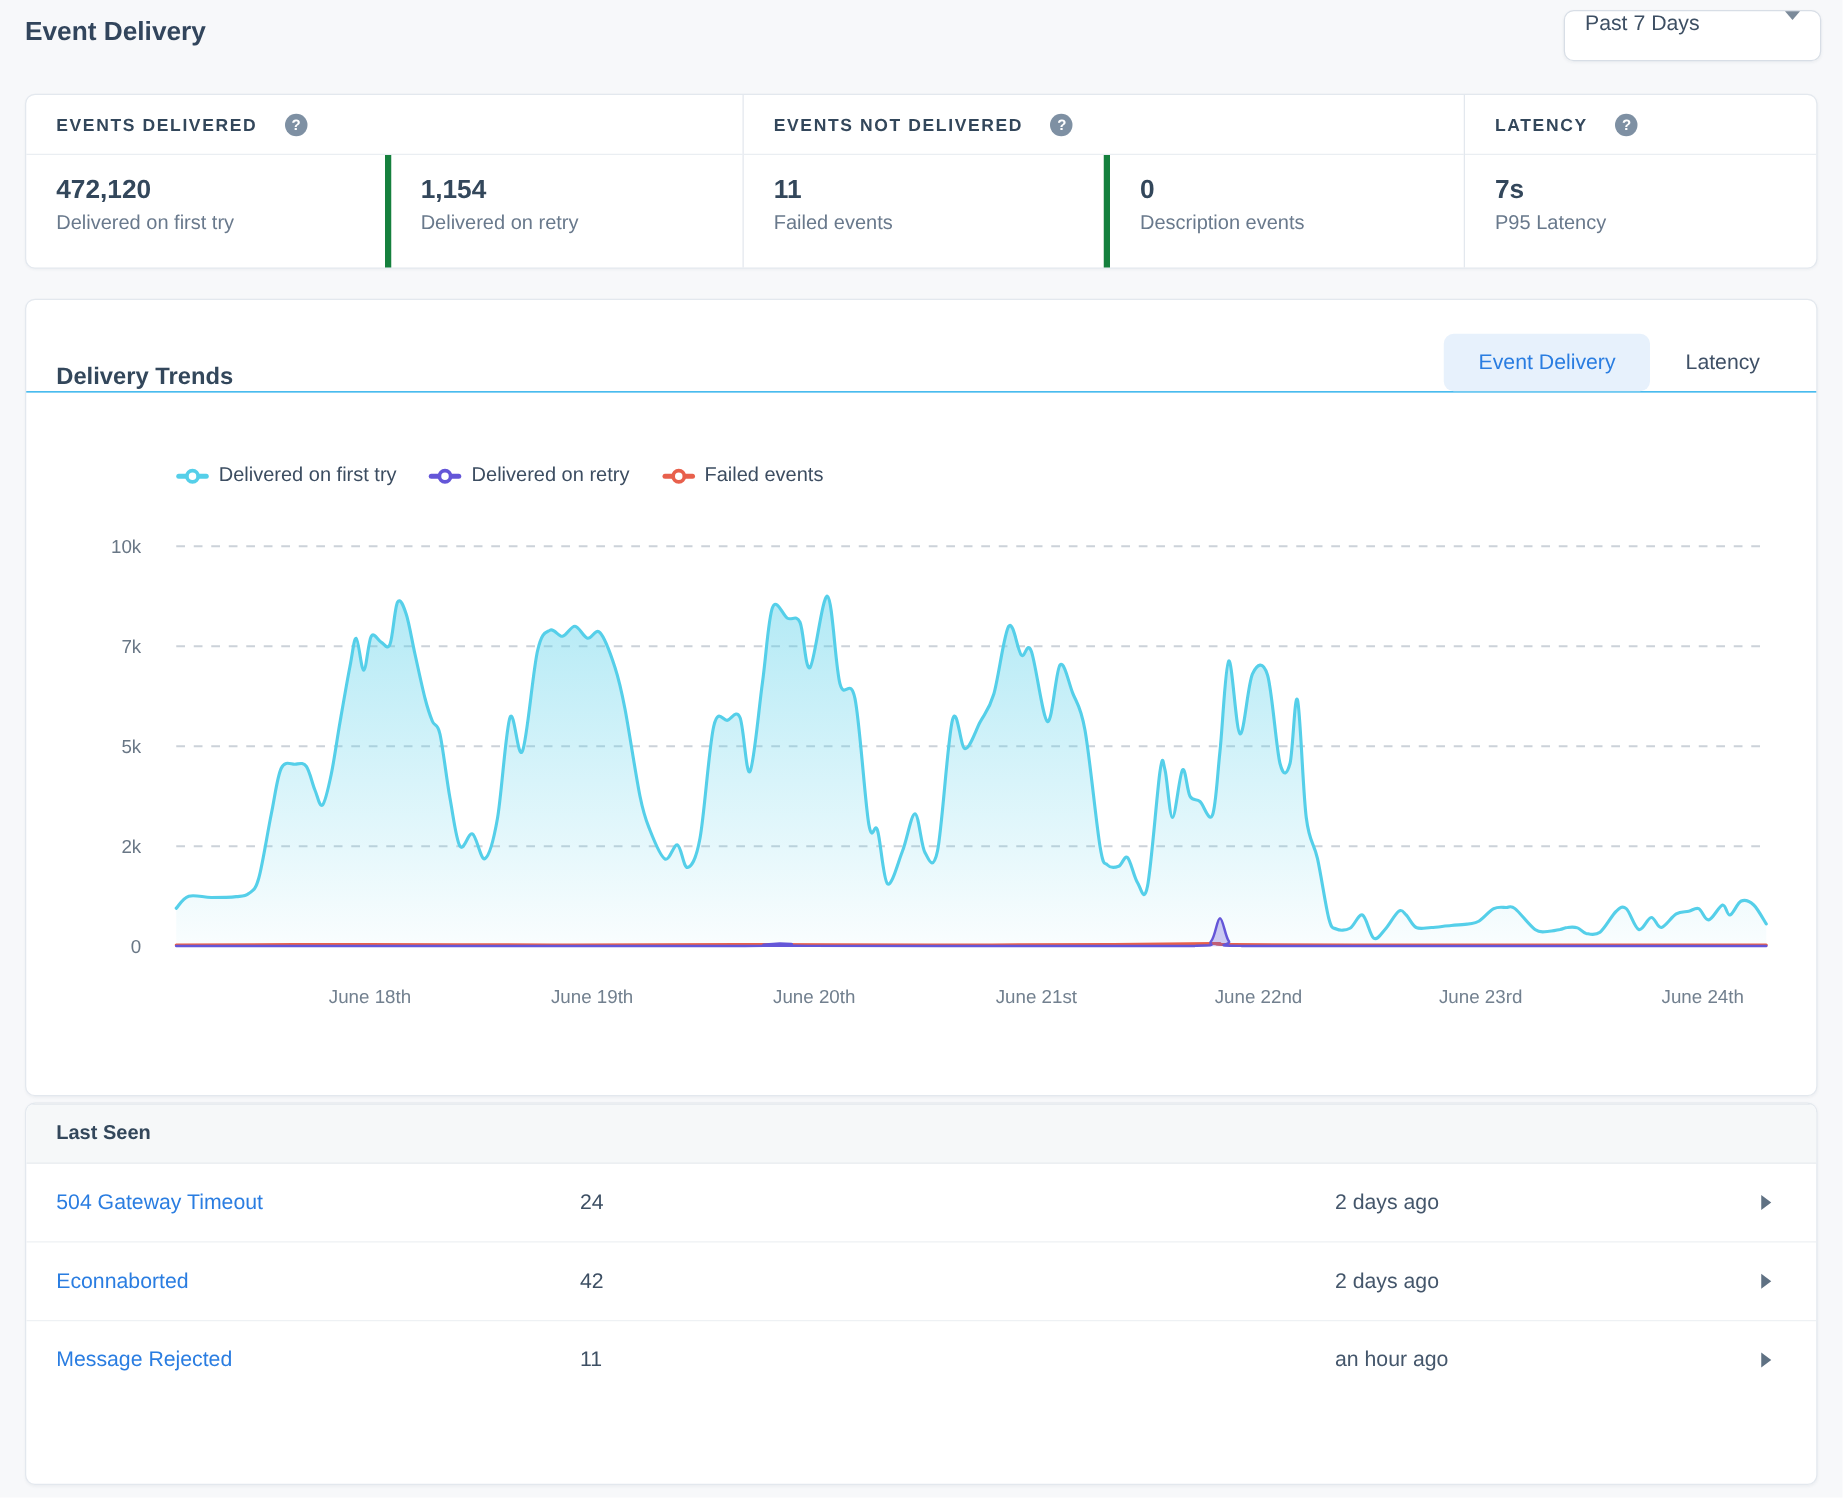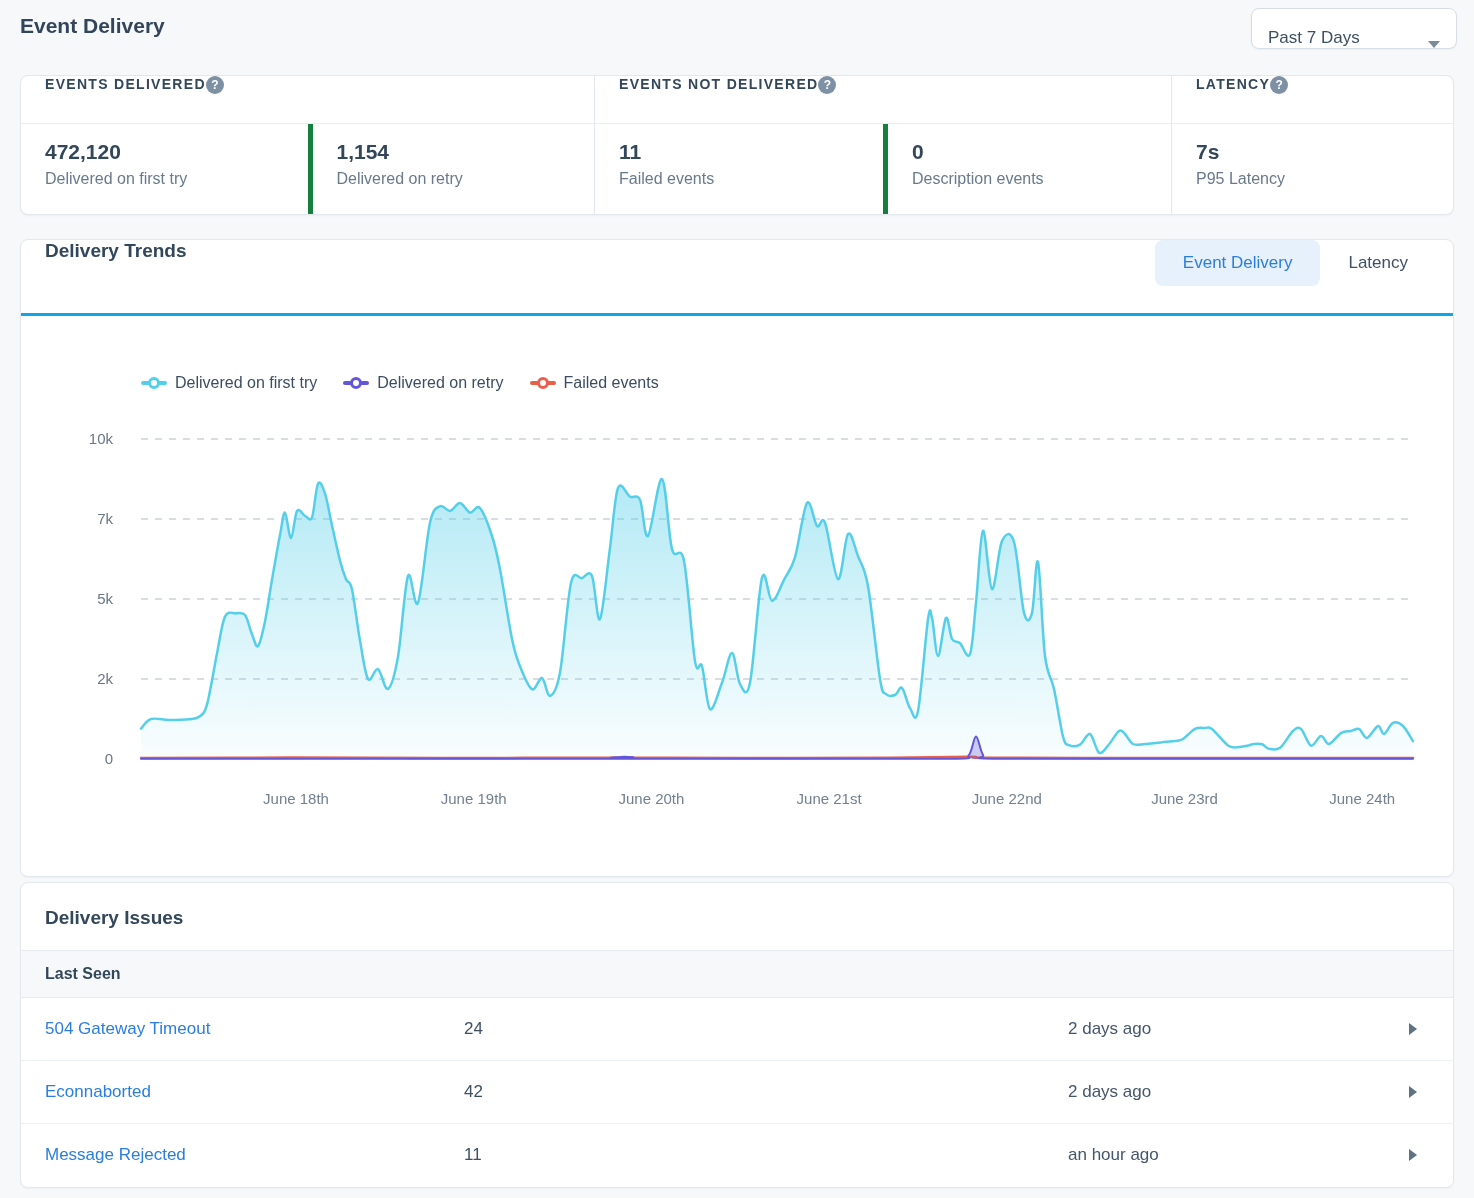--- a/index.html
+++ b/index.html
@@ -3,44 +3,44 @@
 <meta charset="utf-8">
 <style>
   html,body{margin:0;padding:0}
   body{width:1474px;height:1198px;background:#f7f8fa;font-family:"Liberation Sans",sans-serif;color:#33475b;overflow:hidden}
   .page{position:relative;width:1474px;height:1198px}
 
   
   .topbar{display:flex;justify-content:space-between;align-items:flex-start;padding:8px 17px 0 20px;height:49px}
   .page-title{font-size:21px;font-weight:bold;color:#32455c;margin:6px 0 0}
   .range-select{width:206px;height:41px;box-sizing:border-box;background:#fff;border:1px solid #d8dee6;border-radius:8px;
-    display:flex;align-items:flex-end;justify-content:space-between;padding:0 16px;font-size:17px;color:#3d4f63;
+    display:flex;align-items:flex-start;justify-content:space-between;padding:0 16px;font-size:17px;color:#3d4f63;
     box-shadow:0 1px 2px rgba(50,70,90,.05);cursor:pointer}
   .caret-down{width:0;height:0;border-left:6px solid transparent;border-right:6px solid transparent;border-top:7px solid #7b8a9a}
 
   
   .card{background:#fff;border:1px solid #e3e8ee;border-radius:8px;box-shadow:0 1px 2px rgba(50,70,90,.05)}
 
   
   .stats-card{margin:18px 20px 0;display:grid;grid-template-columns:573px 577px 283px}
   .stat-group + .stat-group{border-left:1px solid #e3e8ee}
-  .stat-group-header{height:47px;display:flex;align-items:flex-start;gap:0;padding:0 24px;border-bottom:1px solid #eaeef2}
+  .stat-group-header{height:47px;display:flex;align-items:center;gap:22px;padding:0 24px;border-bottom:1px solid #eaeef2}
   .stat-group-label{font-size:14px;font-weight:bold;letter-spacing:1.3px;color:#33475b}
   .help-icon{width:18px;height:18px;border-radius:50%;background:#7e90a3;color:#fff;font-size:12px;font-weight:bold;
     display:flex;align-items:center;justify-content:center;cursor:pointer;flex:0 0 auto}
   .stat-group-body{display:grid;height:90px}
   .cols2{grid-template-columns:1fr 1fr}
   .metric{padding:16px 24px 0}
   .metric + .metric{border-left:5px solid #15803d}
   .metric-value{font-size:21px;font-weight:bold;color:#33475b}
   .metric-label{font-size:16px;color:#69798c;margin-top:6px}
 
   
   .trends-card{margin:24px 20px 0;height:638px;box-sizing:border-box}
-  .trends-header{height:73px;display:flex;justify-content:space-between;align-items:flex-start;padding:0 17px 0 24px;border-bottom:3px solid #0ea5e9}
+  .trends-header{height:73px;display:flex;justify-content:space-between;align-items:flex-end;padding:0 17px 0 24px;border-bottom:1px solid #0ea5e9}
   .card-title{font-size:19px;font-weight:bold;color:#33475b}
   .tabs{display:flex;align-items:center}
   .tab{padding:13px 28px;font-size:17px;color:#3f5066;border-radius:8px;cursor:pointer}
   .tab.active{background:#e7f1fc;color:#2a7de1}
   .legend{display:flex;gap:26px;margin:57px 0 0 120px;align-items:center;height:19px}
   .legend-item{display:flex;align-items:center;gap:8px;font-size:16px;color:#3c4d61;cursor:pointer}
   .legend-marker{position:relative;width:26px;height:12px}
   .legend-marker .bar{position:absolute;left:0;right:0;top:4.5px;height:3.5px;border-radius:2px}
   .legend-marker .dot{position:absolute;left:7px;top:0.5px;width:6px;height:6px;border:3px solid;border-radius:50%;background:#fff}
   .chart-wrap{position:relative;height:400px;margin-top:31px}
@@ -177,21 +177,20 @@
           <path d="M120.0,305.6C121.7,304.0 125.3,297.4 130.0,296.0C134.7,294.6 141.7,296.9 148.0,297.0C154.3,297.0 163.0,296.9 168.0,296.3C173.0,295.8 175.0,296.2 178.0,293.8C181.0,291.3 183.0,292.2 186.0,281.6C189.0,271.0 193.0,245.1 196.0,230.4C199.0,215.7 200.8,200.3 204.0,193.6C207.2,186.9 211.7,190.7 215.0,190.4C218.3,190.1 221.3,188.5 224.0,192.0C226.7,195.5 228.8,206.0 231.0,211.2C233.2,216.4 234.8,225.2 237.0,223.0C239.2,220.9 241.7,209.4 244.0,198.4C246.3,187.4 248.5,171.2 251.0,156.8C253.5,142.4 256.8,123.2 259.0,112.0C261.2,100.8 262.2,89.1 264.0,89.6C265.8,90.1 268.0,115.5 270.0,115.2C272.0,114.9 273.7,91.7 276.0,88.0C278.3,84.3 281.5,91.7 284.0,92.8C286.5,93.9 288.8,99.7 291.0,94.4C293.2,89.1 294.8,64.8 297.0,60.8C299.2,56.8 301.7,63.5 304.0,70.4C306.3,77.3 308.5,91.2 311.0,102.4C313.5,113.6 316.7,128.6 319.0,137.6C321.3,146.6 323.0,151.4 325.0,156.2C327.0,161.0 328.7,156.2 331.0,166.4C333.3,176.6 336.3,202.7 339.0,217.6C341.7,232.5 344.0,251.3 347.0,256.0C350.0,260.7 353.7,244.4 357.0,246.1C360.3,247.7 363.7,268.0 367.0,265.9C370.3,263.8 373.7,252.4 377.0,233.6C380.3,214.8 383.7,161.9 387.0,153.0C390.3,144.0 393.3,188.7 397.0,179.8C400.7,171.0 405.3,115.9 409.0,99.8C412.7,83.7 415.7,85.2 419.0,83.2C422.3,81.2 425.7,88.5 429.0,88.0C432.3,87.5 435.7,79.7 439.0,80.0C442.3,80.3 445.7,88.7 449.0,89.6C452.3,90.5 455.3,81.2 459.0,85.1C462.7,89.0 467.7,102.8 471.0,113.0C474.3,123.1 475.7,129.1 479.0,146.2C482.3,163.4 487.7,199.8 491.0,216.0C494.3,232.2 495.7,234.8 499.0,243.2C502.3,251.6 507.3,264.3 511.0,266.2C514.7,268.2 518.0,253.9 521.0,255.0C524.0,256.2 526.0,273.9 529.0,273.0C532.0,272.1 535.5,268.4 539.0,249.6C542.5,230.8 546.3,175.7 550.0,160.0C553.7,144.3 557.5,156.4 561.0,155.2C564.5,154.0 568.0,146.1 571.0,153.0C574.0,159.8 576.0,200.9 579.0,196.2C582.0,191.5 586.0,146.7 589.0,124.8C592.0,102.9 593.7,73.5 597.0,65.0C600.3,56.4 605.3,71.6 609.0,73.6C612.7,75.6 616.0,70.2 619.0,76.8C622.0,83.4 623.3,116.4 627.0,113.0C630.7,109.5 637.0,53.8 641.0,56.0C645.0,58.2 647.3,112.4 651.0,126.1C654.7,139.7 659.2,119.3 663.0,137.9C666.8,156.6 671.0,220.5 674.0,238.1C677.0,255.6 678.5,235.2 681.0,243.2C683.5,251.2 685.7,283.3 689.0,286.1C692.3,288.9 697.3,269.2 701.0,259.8C704.7,250.5 708.0,229.9 711.0,230.1C714.0,230.3 716.0,256.2 719.0,261.1C722.0,266.1 725.3,277.5 729.0,259.8C732.7,242.1 737.3,168.5 741.0,154.9C744.7,141.2 747.3,177.6 751.0,177.9C754.7,178.2 759.2,164.1 763.0,156.8C766.8,149.5 770.2,147.2 774.0,134.4C777.8,121.6 782.3,85.2 786.0,80.0C789.7,74.8 793.0,99.7 796.0,103.0C799.0,106.3 800.5,91.0 804.0,99.8C807.5,108.7 813.2,154.3 817.0,156.2C820.8,158.0 823.7,114.9 827.0,111.0C830.3,107.2 833.7,124.4 837.0,133.1C840.3,141.8 843.3,142.7 847.0,163.2C850.7,183.7 856.0,238.0 859.0,256.0C862.0,274.0 862.5,268.4 865.0,271.0C867.5,273.7 871.3,273.0 874.0,272.0C876.7,271.0 878.5,262.8 881.0,265.0C883.5,267.1 886.3,281.3 889.0,285.1C891.7,289.0 894.0,302.8 897.0,288.0C900.0,273.2 904.7,211.7 907.0,196.2C909.3,180.6 909.3,188.7 911.0,194.9C912.7,201.0 914.7,233.0 917.0,233.0C919.3,233.0 922.7,197.7 925.0,194.9C927.3,192.1 928.7,211.8 931.0,216.0C933.3,220.2 936.0,217.7 939.0,220.2C942.0,222.7 946.3,237.8 949.0,231.0C951.7,224.3 952.8,200.4 955.0,179.8C957.2,159.3 959.3,110.1 962.0,107.8C964.7,105.5 967.8,164.4 971.0,166.1C974.2,167.8 977.3,125.9 981.0,118.1C984.7,110.2 989.3,107.1 993.0,119.0C996.7,131.0 1000.0,178.0 1003.0,189.8C1006.0,201.5 1008.7,198.2 1011.0,189.8C1013.3,181.3 1014.8,131.7 1017.0,138.9C1019.2,146.1 1021.3,211.8 1024.0,233.0C1026.7,254.1 1030.0,252.5 1033.0,265.9C1036.0,279.4 1039.5,304.2 1042.0,313.6C1044.5,323.0 1045.2,320.9 1048.0,322.2C1050.8,323.6 1055.5,323.5 1059.0,321.6C1062.5,319.7 1065.8,309.7 1069.0,311.0C1072.2,312.4 1075.0,327.7 1078.0,329.6C1081.0,331.5 1083.7,326.2 1087.0,322.6C1090.3,319.0 1095.2,309.9 1098.0,308.0C1100.8,306.1 1101.7,308.9 1104.0,311.0C1106.3,313.2 1108.7,319.3 1112.0,321.0C1115.3,322.6 1119.3,321.2 1124.0,321.0C1128.7,320.7 1135.0,319.8 1140.0,319.4C1145.0,318.9 1150.3,318.6 1154.0,318.1C1157.7,317.5 1158.7,318.0 1162.0,316.0C1165.3,314.0 1170.3,307.8 1174.0,305.9C1177.7,304.1 1181.2,305.0 1184.0,305.0C1186.8,305.0 1187.2,303.0 1191.0,305.9C1194.8,308.9 1202.7,319.5 1207.0,322.6C1211.3,325.6 1213.7,324.2 1217.0,324.2C1220.3,324.2 1224.3,323.1 1227.0,322.6C1229.7,322.0 1230.7,321.2 1233.0,321.0C1235.3,320.7 1238.5,320.5 1241.0,321.3C1243.5,322.1 1245.0,325.2 1248.0,325.8C1251.0,326.3 1255.0,327.8 1259.0,324.8C1263.0,321.8 1268.5,311.1 1272.0,308.0C1275.5,304.9 1277.0,303.5 1280.0,305.9C1283.0,308.3 1286.7,321.4 1290.0,322.6C1293.3,323.7 1297.0,313.2 1300.0,313.0C1303.0,312.7 1304.7,321.4 1308.0,321.0C1311.3,320.5 1316.3,312.2 1320.0,310.1C1323.7,307.9 1327.0,308.7 1330.0,308.0C1333.0,307.3 1335.3,304.8 1338.0,305.9C1340.7,307.1 1342.8,315.4 1346.0,314.9C1349.2,314.4 1354.2,303.7 1357.0,303.0C1359.8,302.4 1360.5,311.6 1363.0,311.0C1365.5,310.5 1368.8,301.2 1372.0,299.8C1375.2,298.5 1378.7,300.0 1382.0,303.0C1385.3,306.1 1390.3,315.6 1392.0,318.1L1392.0,336L120.0,336Z" fill="url(#gc)" fill-opacity="1" stroke="none"></path>
           <path d="M120.0,305.6C121.7,304.0 125.3,297.4 130.0,296.0C134.7,294.6 141.7,296.9 148.0,297.0C154.3,297.0 163.0,296.9 168.0,296.3C173.0,295.8 175.0,296.2 178.0,293.8C181.0,291.3 183.0,292.2 186.0,281.6C189.0,271.0 193.0,245.1 196.0,230.4C199.0,215.7 200.8,200.3 204.0,193.6C207.2,186.9 211.7,190.7 215.0,190.4C218.3,190.1 221.3,188.5 224.0,192.0C226.7,195.5 228.8,206.0 231.0,211.2C233.2,216.4 234.8,225.2 237.0,223.0C239.2,220.9 241.7,209.4 244.0,198.4C246.3,187.4 248.5,171.2 251.0,156.8C253.5,142.4 256.8,123.2 259.0,112.0C261.2,100.8 262.2,89.1 264.0,89.6C265.8,90.1 268.0,115.5 270.0,115.2C272.0,114.9 273.7,91.7 276.0,88.0C278.3,84.3 281.5,91.7 284.0,92.8C286.5,93.9 288.8,99.7 291.0,94.4C293.2,89.1 294.8,64.8 297.0,60.8C299.2,56.8 301.7,63.5 304.0,70.4C306.3,77.3 308.5,91.2 311.0,102.4C313.5,113.6 316.7,128.6 319.0,137.6C321.3,146.6 323.0,151.4 325.0,156.2C327.0,161.0 328.7,156.2 331.0,166.4C333.3,176.6 336.3,202.7 339.0,217.6C341.7,232.5 344.0,251.3 347.0,256.0C350.0,260.7 353.7,244.4 357.0,246.1C360.3,247.7 363.7,268.0 367.0,265.9C370.3,263.8 373.7,252.4 377.0,233.6C380.3,214.8 383.7,161.9 387.0,153.0C390.3,144.0 393.3,188.7 397.0,179.8C400.7,171.0 405.3,115.9 409.0,99.8C412.7,83.7 415.7,85.2 419.0,83.2C422.3,81.2 425.7,88.5 429.0,88.0C432.3,87.5 435.7,79.7 439.0,80.0C442.3,80.3 445.7,88.7 449.0,89.6C452.3,90.5 455.3,81.2 459.0,85.1C462.7,89.0 467.7,102.8 471.0,113.0C474.3,123.1 475.7,129.1 479.0,146.2C482.3,163.4 487.7,199.8 491.0,216.0C494.3,232.2 495.7,234.8 499.0,243.2C502.3,251.6 507.3,264.3 511.0,266.2C514.7,268.2 518.0,253.9 521.0,255.0C524.0,256.2 526.0,273.9 529.0,273.0C532.0,272.1 535.5,268.4 539.0,249.6C542.5,230.8 546.3,175.7 550.0,160.0C553.7,144.3 557.5,156.4 561.0,155.2C564.5,154.0 568.0,146.1 571.0,153.0C574.0,159.8 576.0,200.9 579.0,196.2C582.0,191.5 586.0,146.7 589.0,124.8C592.0,102.9 593.7,73.5 597.0,65.0C600.3,56.4 605.3,71.6 609.0,73.6C612.7,75.6 616.0,70.2 619.0,76.8C622.0,83.4 623.3,116.4 627.0,113.0C630.7,109.5 637.0,53.8 641.0,56.0C645.0,58.2 647.3,112.4 651.0,126.1C654.7,139.7 659.2,119.3 663.0,137.9C666.8,156.6 671.0,220.5 674.0,238.1C677.0,255.6 678.5,235.2 681.0,243.2C683.5,251.2 685.7,283.3 689.0,286.1C692.3,288.9 697.3,269.2 701.0,259.8C704.7,250.5 708.0,229.9 711.0,230.1C714.0,230.3 716.0,256.2 719.0,261.1C722.0,266.1 725.3,277.5 729.0,259.8C732.7,242.1 737.3,168.5 741.0,154.9C744.7,141.2 747.3,177.6 751.0,177.9C754.7,178.2 759.2,164.1 763.0,156.8C766.8,149.5 770.2,147.2 774.0,134.4C777.8,121.6 782.3,85.2 786.0,80.0C789.7,74.8 793.0,99.7 796.0,103.0C799.0,106.3 800.5,91.0 804.0,99.8C807.5,108.7 813.2,154.3 817.0,156.2C820.8,158.0 823.7,114.9 827.0,111.0C830.3,107.2 833.7,124.4 837.0,133.1C840.3,141.8 843.3,142.7 847.0,163.2C850.7,183.7 856.0,238.0 859.0,256.0C862.0,274.0 862.5,268.4 865.0,271.0C867.5,273.7 871.3,273.0 874.0,272.0C876.7,271.0 878.5,262.8 881.0,265.0C883.5,267.1 886.3,281.3 889.0,285.1C891.7,289.0 894.0,302.8 897.0,288.0C900.0,273.2 904.7,211.7 907.0,196.2C909.3,180.6 909.3,188.7 911.0,194.9C912.7,201.0 914.7,233.0 917.0,233.0C919.3,233.0 922.7,197.7 925.0,194.9C927.3,192.1 928.7,211.8 931.0,216.0C933.3,220.2 936.0,217.7 939.0,220.2C942.0,222.7 946.3,237.8 949.0,231.0C951.7,224.3 952.8,200.4 955.0,179.8C957.2,159.3 959.3,110.1 962.0,107.8C964.7,105.5 967.8,164.4 971.0,166.1C974.2,167.8 977.3,125.9 981.0,118.1C984.7,110.2 989.3,107.1 993.0,119.0C996.7,131.0 1000.0,178.0 1003.0,189.8C1006.0,201.5 1008.7,198.2 1011.0,189.8C1013.3,181.3 1014.8,131.7 1017.0,138.9C1019.2,146.1 1021.3,211.8 1024.0,233.0C1026.7,254.1 1030.0,252.5 1033.0,265.9C1036.0,279.4 1039.5,304.2 1042.0,313.6C1044.5,323.0 1045.2,320.9 1048.0,322.2C1050.8,323.6 1055.5,323.5 1059.0,321.6C1062.5,319.7 1065.8,309.7 1069.0,311.0C1072.2,312.4 1075.0,327.7 1078.0,329.6C1081.0,331.5 1083.7,326.2 1087.0,322.6C1090.3,319.0 1095.2,309.9 1098.0,308.0C1100.8,306.1 1101.7,308.9 1104.0,311.0C1106.3,313.2 1108.7,319.3 1112.0,321.0C1115.3,322.6 1119.3,321.2 1124.0,321.0C1128.7,320.7 1135.0,319.8 1140.0,319.4C1145.0,318.9 1150.3,318.6 1154.0,318.1C1157.7,317.5 1158.7,318.0 1162.0,316.0C1165.3,314.0 1170.3,307.8 1174.0,305.9C1177.7,304.1 1181.2,305.0 1184.0,305.0C1186.8,305.0 1187.2,303.0 1191.0,305.9C1194.8,308.9 1202.7,319.5 1207.0,322.6C1211.3,325.6 1213.7,324.2 1217.0,324.2C1220.3,324.2 1224.3,323.1 1227.0,322.6C1229.7,322.0 1230.7,321.2 1233.0,321.0C1235.3,320.7 1238.5,320.5 1241.0,321.3C1243.5,322.1 1245.0,325.2 1248.0,325.8C1251.0,326.3 1255.0,327.8 1259.0,324.8C1263.0,321.8 1268.5,311.1 1272.0,308.0C1275.5,304.9 1277.0,303.5 1280.0,305.9C1283.0,308.3 1286.7,321.4 1290.0,322.6C1293.3,323.7 1297.0,313.2 1300.0,313.0C1303.0,312.7 1304.7,321.4 1308.0,321.0C1311.3,320.5 1316.3,312.2 1320.0,310.1C1323.7,307.9 1327.0,308.7 1330.0,308.0C1333.0,307.3 1335.3,304.8 1338.0,305.9C1340.7,307.1 1342.8,315.4 1346.0,314.9C1349.2,314.4 1354.2,303.7 1357.0,303.0C1359.8,302.4 1360.5,311.6 1363.0,311.0C1365.5,310.5 1368.8,301.2 1372.0,299.8C1375.2,298.5 1378.7,300.0 1382.0,303.0C1385.3,306.1 1390.3,315.6 1392.0,318.1" fill="none" stroke="#55cfe9" stroke-width="2.5" stroke-linejoin="round" stroke-linecap="round"></path>
           <path d="M120.0,335.0C145.0,335.0 220.0,334.6 270.0,334.6C320.0,334.6 370.0,335.0 420.0,335.0C470.0,335.1 520.0,334.7 570.0,334.7C620.0,334.7 670.0,335.0 720.0,335.0C770.0,335.0 831.7,334.9 870.0,334.7C908.3,334.5 934.2,333.8 950.0,333.8C965.8,333.8 936.7,334.5 965.0,334.7C993.3,334.9 1069.2,335.0 1120.0,335.0C1170.8,335.1 1224.7,335.0 1270.0,335.0C1315.3,335.0 1371.7,335.0 1392.0,335.0" fill="none" stroke="#e8604c" stroke-width="2.5" stroke-linejoin="round" stroke-linecap="round"></path>
           <path d="M120.0,335.7C195.8,335.7 496.7,335.9 575.0,335.7C653.3,335.6 585.8,335.0 590.0,334.7C594.2,334.4 596.3,334.0 600.0,333.9C603.7,333.8 607.8,333.9 612.0,334.2C616.2,334.5 590.3,335.5 625.0,335.7C659.7,336.0 768.3,335.7 820.0,335.7C871.7,335.7 913.7,336.0 935.0,335.7C956.3,335.1 944.7,335.5 948.0,331.8C951.3,328.1 952.7,313.6 955.0,313.6C957.3,313.6 959.2,328.1 962.0,331.8C964.8,335.5 945.7,335.1 972.0,335.7C998.3,336.0 1050.0,335.7 1120.0,335.7C1190.0,335.7 1346.7,335.7 1392.0,335.7L1392.0,336L120.0,336Z" fill="#6456d8" fill-opacity="0.3" stroke="none"></path>
           <path d="M120.0,335.7C195.8,335.7 496.7,335.9 575.0,335.7C653.3,335.6 585.8,335.0 590.0,334.7C594.2,334.4 596.3,334.0 600.0,333.9C603.7,333.8 607.8,333.9 612.0,334.2C616.2,334.5 590.3,335.5 625.0,335.7C659.7,336.0 768.3,335.7 820.0,335.7C871.7,335.7 913.7,336.0 935.0,335.7C956.3,335.1 944.7,335.5 948.0,331.8C951.3,328.1 952.7,313.6 955.0,313.6C957.3,313.6 959.2,328.1 962.0,331.8C964.8,335.5 945.7,335.1 972.0,335.7C998.3,336.0 1050.0,335.7 1120.0,335.7C1190.0,335.7 1346.7,335.7 1392.0,335.7" fill="none" stroke="#6456d8" stroke-width="2" stroke-linejoin="round" stroke-linecap="round"></path>
         </svg>
     </div>
   </div>
 
   <div class="card issues-card">
-    <div class="issues-title">Delivery Issues</div>
     <div class="thead">
       <div>Last Seen</div>
       <div></div>
     </div>
     <div class="irow">
       <div><span class="link">504 Gateway Timeout</span></div>
       <div class="count">24</div>
       <div class="seen">2 days ago</div>
       <div class="chev"></div>
     </div>

